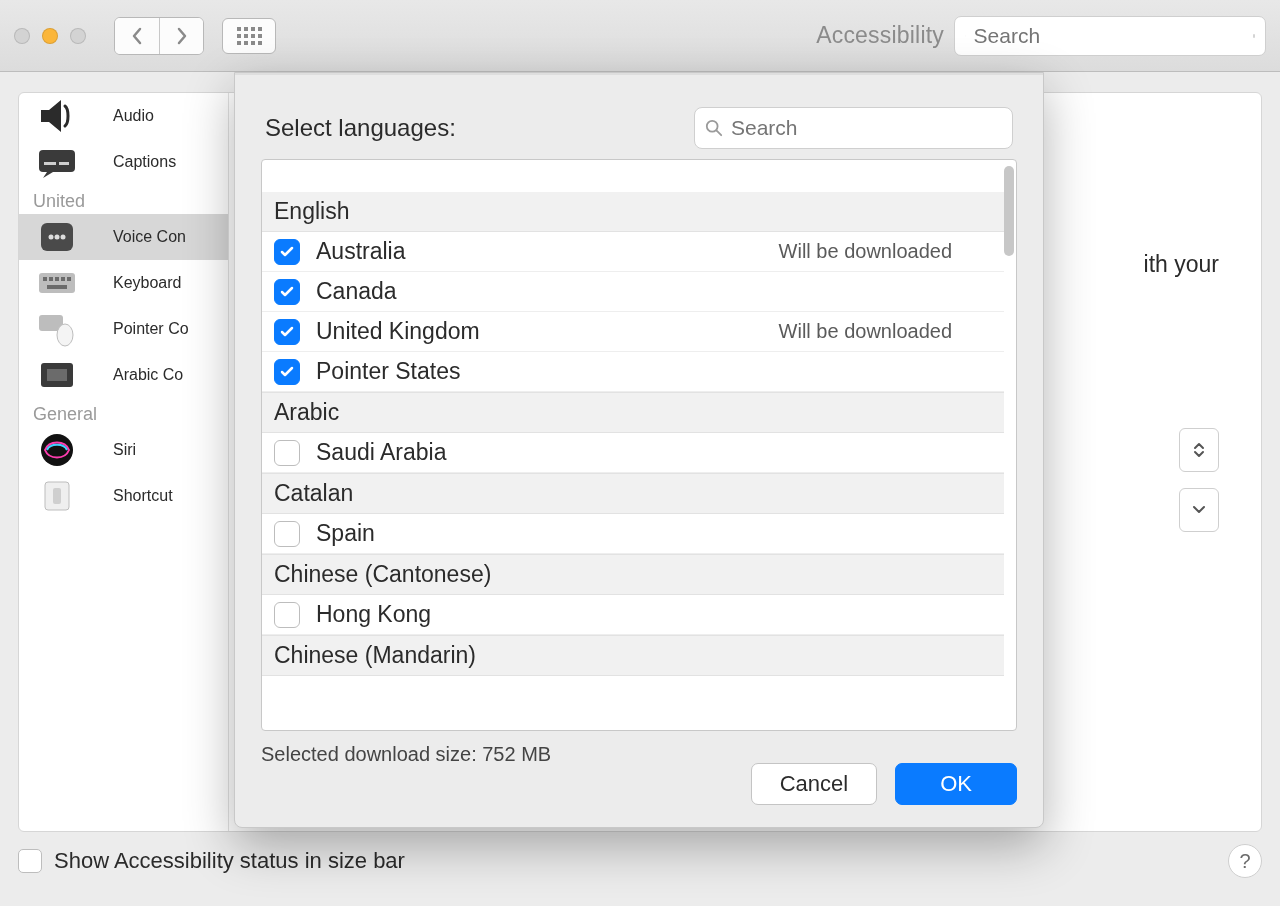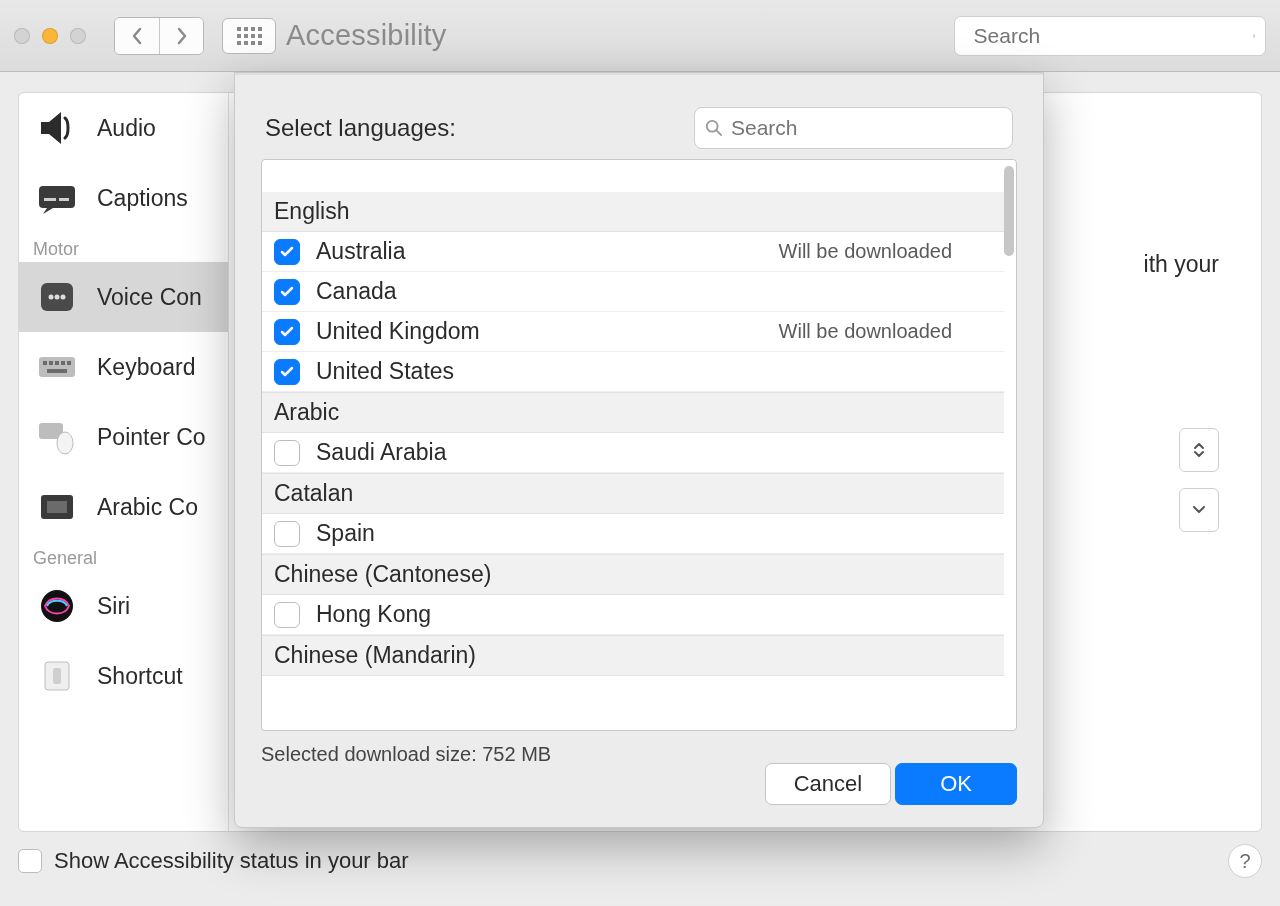--- a/index.html
+++ b/index.html
@@ -21,42 +21,42 @@
   .tl.amber { background: #fbb63a; }
   .tl.green { background: #d3d3d3; }
 
   .seg { display: inline-flex; border: 1px solid #b8b8b8; border-radius: 6px; overflow: hidden; background: #fcfcfc; }
   .seg button { width: 44px; height: 36px; background: #fcfcfc; border: none; display:flex; align-items:center; justify-content:center; color:#8a8a8a; font-size:18px; }
   .seg button + button { border-left: 1px solid #c8c8c8; }
   .grid-btn { margin-left: 8px; display: inline-flex; width: 54px; height: 36px; border: 1px solid #b8b8b8; border-radius: 6px; background:#fcfcfc; align-items:center; justify-content:center; }
   .grid-icon { display:grid; grid-template-columns: repeat(4,4px); grid-auto-rows:4px; gap:3px; }
   .grid-icon span { background:#8a8a8a; width:4px; height:4px; }
 
-  .win-title { flex:1; text-align:left; color:#8b8b8b; font-size:29px; letter-spacing: .2px; }
+  .win-title { flex:1; text-align:right; color:#8b8b8b; font-size:23px; letter-spacing: .2px; }
   .toolbar-search {
     width: 312px; height: 40px; background:#fff; border:1px solid #cfcfcf; border-radius:7px;
     display:flex; align-items:center; padding:0 10px; gap:8px; color:#9a9a9a; font-size:21px;
   }
   .toolbar-search input { border:none; outline:none; flex:1; font-size:21px; background:transparent; color:#333; }
 
   
   .content {
     position: relative;
     padding: 20px 18px 18px 18px;
   }
   .panel {
     background:#fff; border:1px solid #d6d6d6; border-radius:6px;
     height: 740px;
     position: relative;
     overflow: hidden;
   }
 
   
   .sidebar { width: 210px; height:100%; border-right:1px solid #e2e2e2; overflow:hidden; }
-  .side-row { display:flex; align-items:center; gap:16px; padding: 13px 14px; font-size:23px; color:#2b2b2b; }
+  .side-row { display:flex; align-items:center; gap:32px; padding: 1px 14px; font-size:16px; color:#2b2b2b; }
   .side-row.selected { background:#d7d7d7; }
   .side-section { padding: 6px 14px 2px 14px; font-size:18px; color:#9a9a9a; }
   .side-icon { width:48px; height:44px; display:flex; align-items:center; justify-content:center; }
 
   
   .ic-speaker svg, .ic-captions svg, .ic-voice svg, .ic-keyboard svg, .ic-mouse svg, .ic-switch svg, .ic-siri svg, .ic-shortcut svg { display:block; }
 
   
   .rhs-hint1 { position:absolute; right:42px; top:158px; font-size:23px; color:#2b2b2b; }
   .rhs-dd1 { position:absolute; right:42px; top:335px; width:40px; height:44px; border:1px solid #cfcfcf; border-radius:6px; background:#fff; display:flex; align-items:center; justify-content:center; color:#555; font-size:14px; }
@@ -86,21 +86,21 @@
   .row { display:flex; align-items:center; gap:16px; padding:6px 12px; font-size:23px; color:#2b2b2b; border-bottom:1px solid #eee; }
   .row .cb { width:26px; height:26px; border-radius:6px; border:1px solid #bdbdbd; background:#fff; display:flex; align-items:center; justify-content:center; }
   .row .cb.checked { background:#0a7bff; border-color:#0a7bff; }
   .row .cb.checked svg { display:block; }
   .row .cb svg { display:none; }
   .row .note { margin-left:auto; font-size:20px; color:#5a5a5a; padding-right:40px; }
   .scrollbar { position:absolute; right:2px; top:6px; width:10px; height:90px; background:#c7c7c7; border-radius:6px; }
 
   .sheet-footer { display:flex; align-items:center; padding-top:12px; }
   .sheet-footer .size { font-size:20px; color:#444; }
-  .btns { margin-left:auto; display:flex; gap:4px; margin-top:20px; }
+  .btns { margin-left:auto; display:flex; gap:18px; margin-top:20px; }
   .btn { height:42px; border-radius:7px; border:1px solid #c4c4c4; background:#fff; font-size:22px; padding:0 28px; color:#2b2b2b; }
   .btn.primary { background:#0a7bff; border-color:#0a7bff; color:#fff; padding:0 44px; }
 
   .mag { width:18px; height:18px; display:inline-block; }
 </style>
 </head>
 <body>
 
 <div class="toolbar">
   <div class="traffic-lights">
@@ -170,21 +170,21 @@
           <svg width="44" height="40" viewBox="0 0 44 40">
               <rect x="4" y="8" width="36" height="22" rx="4" fill="#3a3a3a"></rect>
               <rect x="9" y="20" width="12" height="3" fill="#cfcfcf"></rect>
               <rect x="24" y="20" width="10" height="3" fill="#cfcfcf"></rect>
               <path d="M12 30l-4 6 10-6z" fill="#3a3a3a"></path>
             </svg>
         </span>
         <span>Captions</span>
       </div>
 
-      <div class="side-section">Motor</div>
+      <div class="side-section">United</div>
 
       <div class="side-row selected">
         <span class="side-icon ic-voice">
           <svg width="44" height="40" viewBox="0 0 44 40">
               <rect x="6" y="6" width="32" height="28" rx="6" fill="#4a4a4a"></rect>
               <circle cx="16" cy="20" r="2.5" fill="#ddd"></circle>
               <circle cx="22" cy="20" r="2.5" fill="#ddd"></circle>
               <circle cx="28" cy="20" r="2.5" fill="#ddd"></circle>
             </svg>
         </span>
@@ -259,21 +259,21 @@
     <div class="rhs-dd2">
       <svg width="14" height="10" viewBox="0 0 14 10">
           <path d="M2 2l5 5 5-5" fill="none" stroke="#555" stroke-width="2" stroke-linecap="round" stroke-linejoin="round"></path>
         </svg>
     </div>
 
   </div>
 
   <div class="footer-row">
     <span class="chk"></span>
-    <span>Show Accessibility status in your bar</span>
+    <span>Show Accessibility status in size bar</span>
     <span class="help">?</span>
   </div>
 </div>
 
 <div class="sheet">
   <div class="sheet-header">
     <h2>Select languages:</h2>
     <div class="sheet-search">
       <svg class="mag" viewBox="0 0 20 20">
           <circle cx="8" cy="8" r="6" fill="none" stroke="#9a9a9a" stroke-width="2"></circle>
@@ -311,21 +311,21 @@
           </span>
           <span>United Kingdom</span>
           <span class="note">Will be downloaded</span>
         </div>
         <div class="row">
           <span class="cb checked">
             <svg width="16" height="16" viewBox="0 0 16 16">
               <path d="M3 8l3 3 7-7" fill="none" stroke="#fff" stroke-width="2.5" stroke-linecap="round" stroke-linejoin="round"></path>
             </svg>
           </span>
-          <span>United States</span>
+          <span>Pointer States</span>
         </div>
         <div class="group-header">Arabic</div>
         <div class="row">
           <span class="cb"></span>
           <span>Saudi Arabia</span>
         </div>
         <div class="group-header">Catalan</div>
         <div class="row">
           <span class="cb"></span>
           <span>Spain</span>

